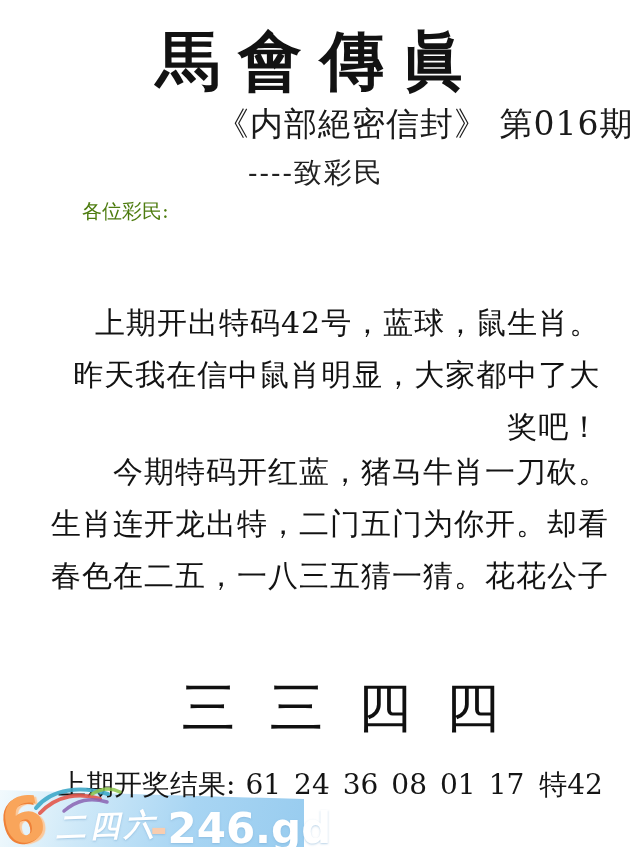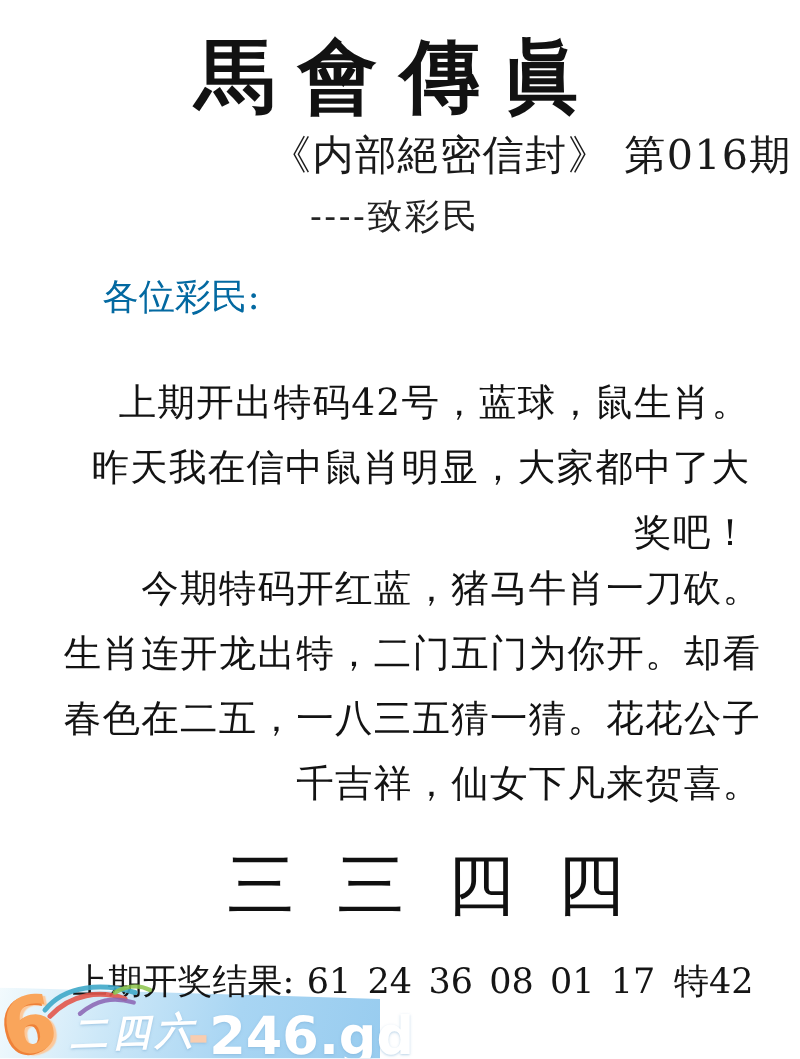--- a/index.html
+++ b/index.html
@@ -20,21 +20,21 @@
   .subtitle{
     position:absolute;top:102px;left:186px;
     font-size:33px;letter-spacing:1px;color:#1a1a1a;white-space:nowrap;margin-left:30px;
   }
   .dedication{
     position:absolute;top:154px;left:248px;
     font-size:28px;letter-spacing:2px;color:#222;
   }
   .salutation{
     position:absolute;top:198px;left:82px;
-    font-size:29px;color:#0369a1;margin-top:20px;
+    font-size:20px;color:#4d7c0f;
   }
   .greeting{
     position:absolute;top:246px;left:160px;
     font-size:29px;color:#141414;
   }
   .para{
     position:absolute;left:47px;
     font-size:30px;line-height:52px;letter-spacing:1px;color:#131313;
     white-space:nowrap;
   }
@@ -104,21 +104,20 @@
   <div class="para para1">
     <div class="line indent-sm">上期开出特码42号，蓝球，鼠生肖。</div>
     <div class="line">昨天我在信中鼠肖明显，大家都中了大</div>
     <div class="line">奖吧！</div>
   </div>
 
   <div class="para para2">
     <div class="line indent-lg">今期特码开红蓝，猪马牛肖一刀砍。</div>
     <div class="line">生肖连开龙出特，二门五门为你开。却看</div>
     <div class="line">春色在二五，一八三五猜一猜。花花公子</div>
-    <div class="line">千吉祥，仙女下凡来贺喜。</div>
   </div>
 
   <div class="prediction">三三四四</div>
 
   <div class="results">
     <span class="results-label">上期开奖结果:</span><span class="num">61</span><span class="num">24</span><span class="num">36</span><span class="num">08</span><span class="num">01</span><span class="num">17</span><span class="special">特</span><span>42</span>
   </div>
 
   <div class="footer-band"></div>
 

